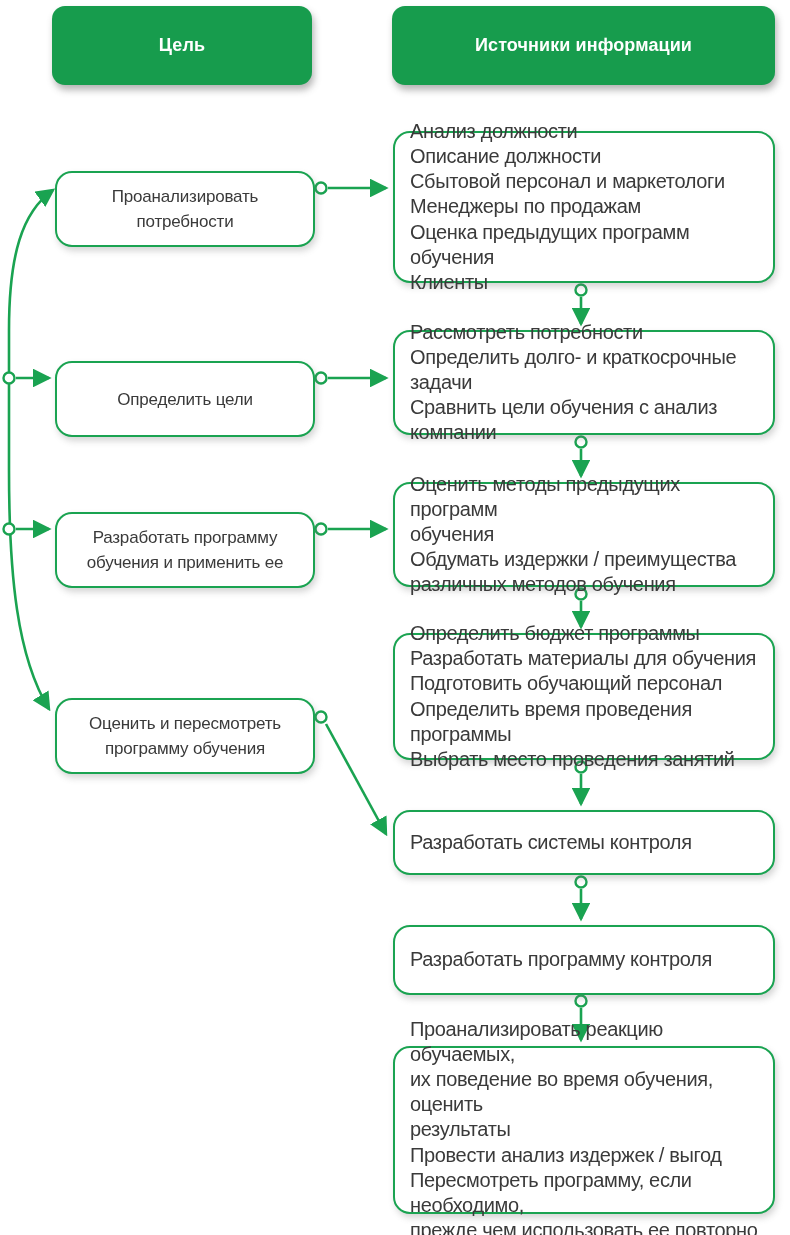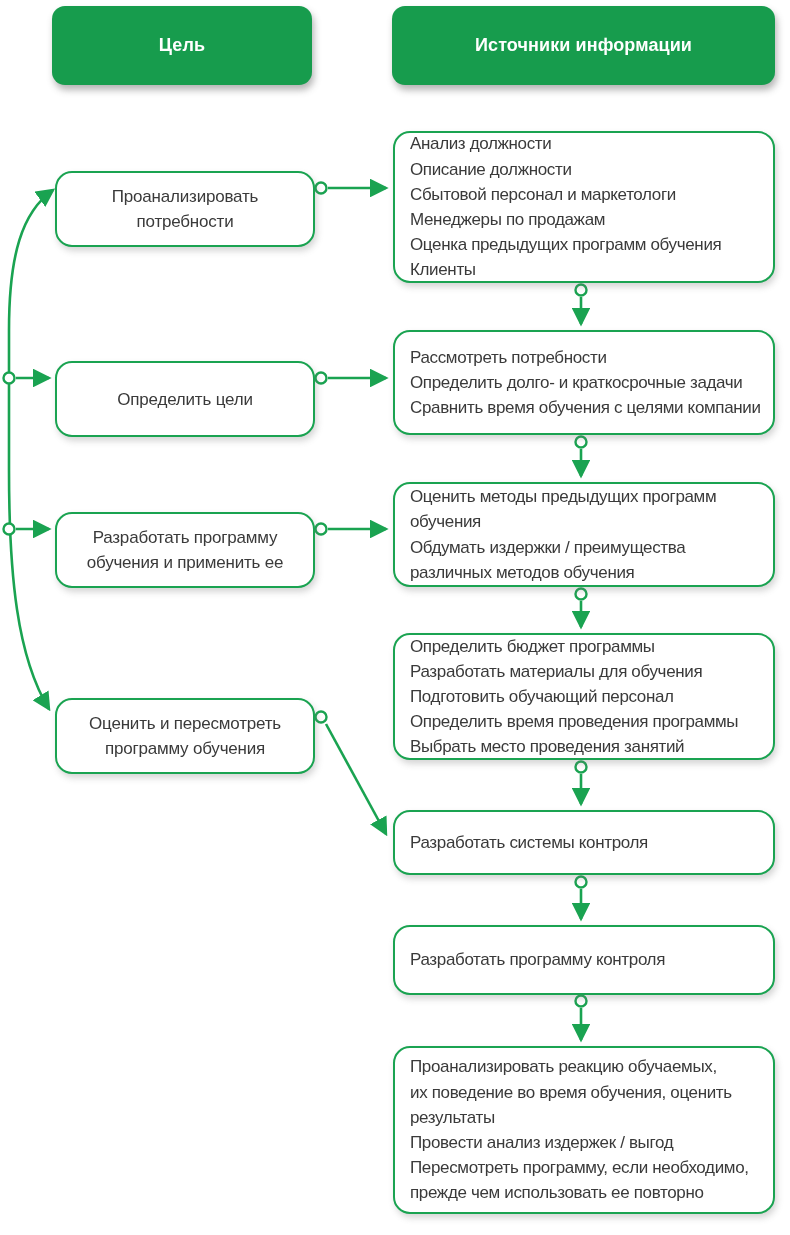--- a/index.html
+++ b/index.html
@@ -29,21 +29,21 @@
     background:#ffffff;
     border:2.5px solid var(--green_stroke);
     border-radius:17px;
     display:flex;align-items:center;
     box-shadow:2px 4px 6px rgba(120,120,120,.3);
     box-sizing:border-box;
   }
   .box .txt{white-space:pre-line;}
   .goal-box{justify-content:center;text-align:center;margin-top:21px;}
   .goal-box .txt{font-size:17px;line-height:25px;letter-spacing:-.2px;padding:6px 10px;}
-  .src-box .txt{font-size:17px;line-height:25.2px;letter-spacing:-.35px;padding:6px 8px 6px 15px;}
+  .src-box .txt{font-size:20px;line-height:25.2px;letter-spacing:-.35px;padding:6px 8px 6px 15px;}
   
   #hdr-goal   {left:52px; top:6px;  width:260px;height:79px;}
   #hdr-sources{left:392px;top:6px;  width:383px;height:79px;}
   #goal-1{left:55px;top:150px;width:260px;height:76px;}
   #goal-2{left:55px;top:340px;width:260px;height:76px;}
   #goal-3{left:55px;top:491px;width:260px;height:76px;}
   #goal-4{left:55px;top:677px;width:260px;height:76px;}
   #src-1{left:393px;top:131px; width:382px;height:152px;}
   #src-2{left:393px;top:330px; width:382px;height:105px;}
   #src-3{left:393px;top:482px; width:382px;height:105px;}
@@ -120,21 +120,21 @@
     <span class="txt">Анализ должности
 Описание должности
 Сбытовой персонал и маркетологи
 Менеджеры по продажам
 Оценка предыдущих программ обучения
 Клиенты</span>
   </div>
   <div id="src-2" class="box src-box">
     <span class="txt">Рассмотреть потребности
 Определить долго- и краткосрочные задачи
-Сравнить время обучения с целями компании</span>
+Сравнить цели обучения с анализ компании</span>
   </div>
   <div id="src-3" class="box src-box">
     <span class="txt">Оценить методы предыдущих программ
 обучения
 Обдумать издержки / преимущества
 различных методов обучения</span>
   </div>
   <div id="src-4" class="box src-box">
     <span class="txt">Определить бюджет программы
 Разработать материалы для обучения

